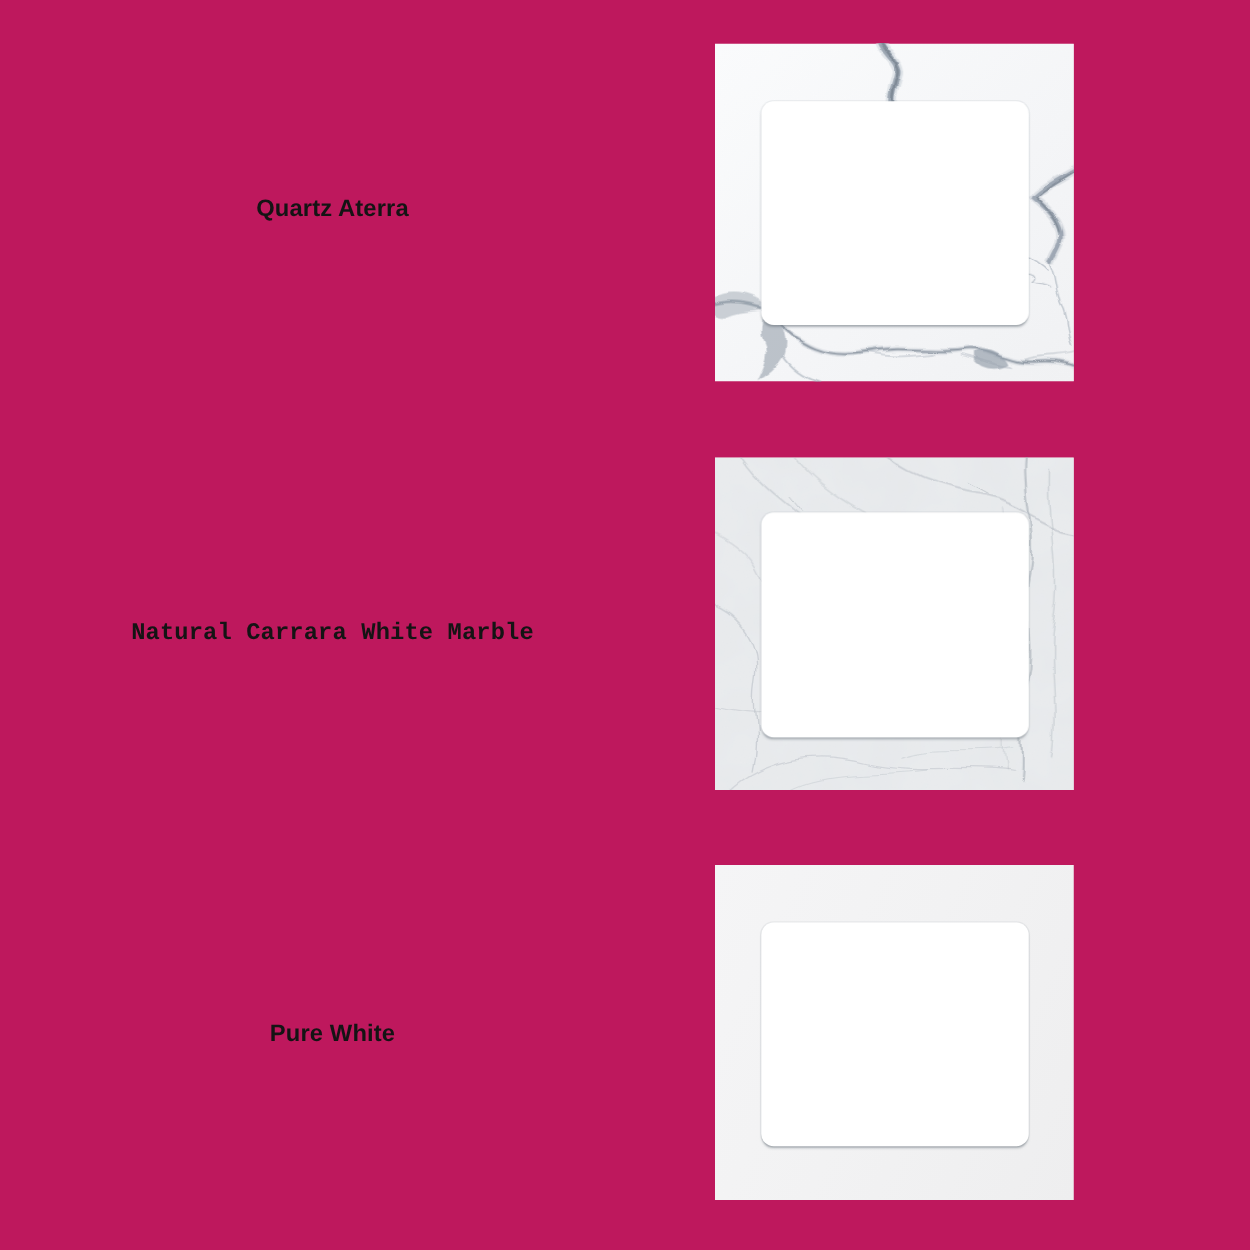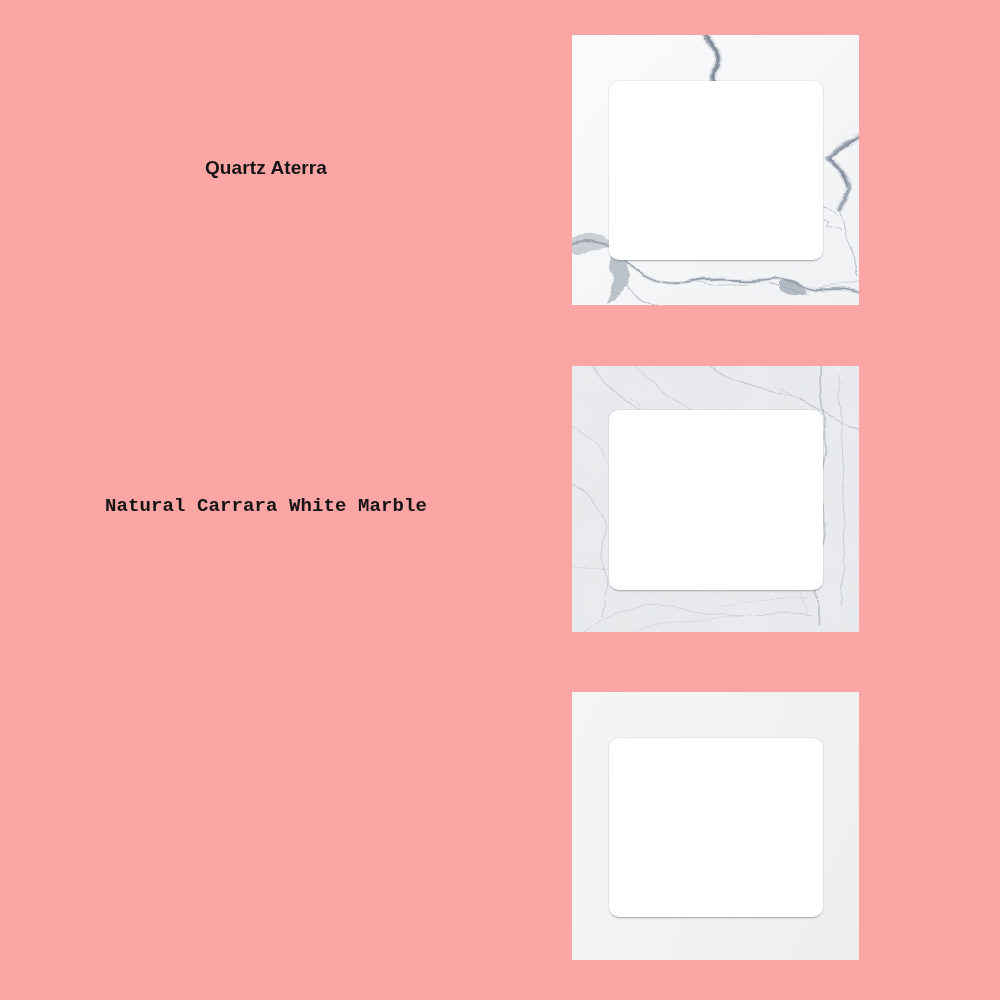--- a/index.html
+++ b/index.html
@@ -5,21 +5,21 @@
   html, body {
     margin: 0;
     padding: 0;
     background: #ffffff;
     font-family: "Liberation Sans", sans-serif;
   }
   .canvas {
     position: relative;
     width: 1000px;
     height: 1000px;
-    background: #fca5a5;
+    background: #be185d;
     overflow: hidden;
   }
   .material-label {
     position: absolute;
     left: 0;
     width: 532px;
     text-align: center;
     font-weight: 700;
     font-size: 19px;
     line-height: 23px;
@@ -145,18 +145,19 @@
         <path d="M10,268 C40,240 80,235 120,245 C160,254 200,246 240,252" stroke="#aeb5bd" stroke-width="1" opacity="0.4"></path>
         <path d="M60,266 C90,250 130,255 170,250" stroke="#b2b9c0" stroke-width="0.8" opacity="0.35"></path>
         <path d="M150,240 C180,230 210,238 240,232" stroke="#b2b9c0" stroke-width="0.8" opacity="0.35"></path>
         <path d="M-5,200 C30,210 60,205 90,215" stroke="#aeb5bd" stroke-width="0.9" opacity="0.35"></path>
         <path d="M200,20 l18,10 M90,50 l14,8 M180,200 l16,6 M250,200 l-12,14 M60,30 l10,12" stroke="#9aa2ab" stroke-width="0.8" opacity="0.45"></path>
       </g>
     </svg>
     <div class="cutout"></div>
   </div>
 
+  <div class="material-label label-3">Pure White</div>
 
   <div class="swatch swatch-3">
     <div class="cutout"></div>
   </div>
 
 </div>
 
 </body></html>

